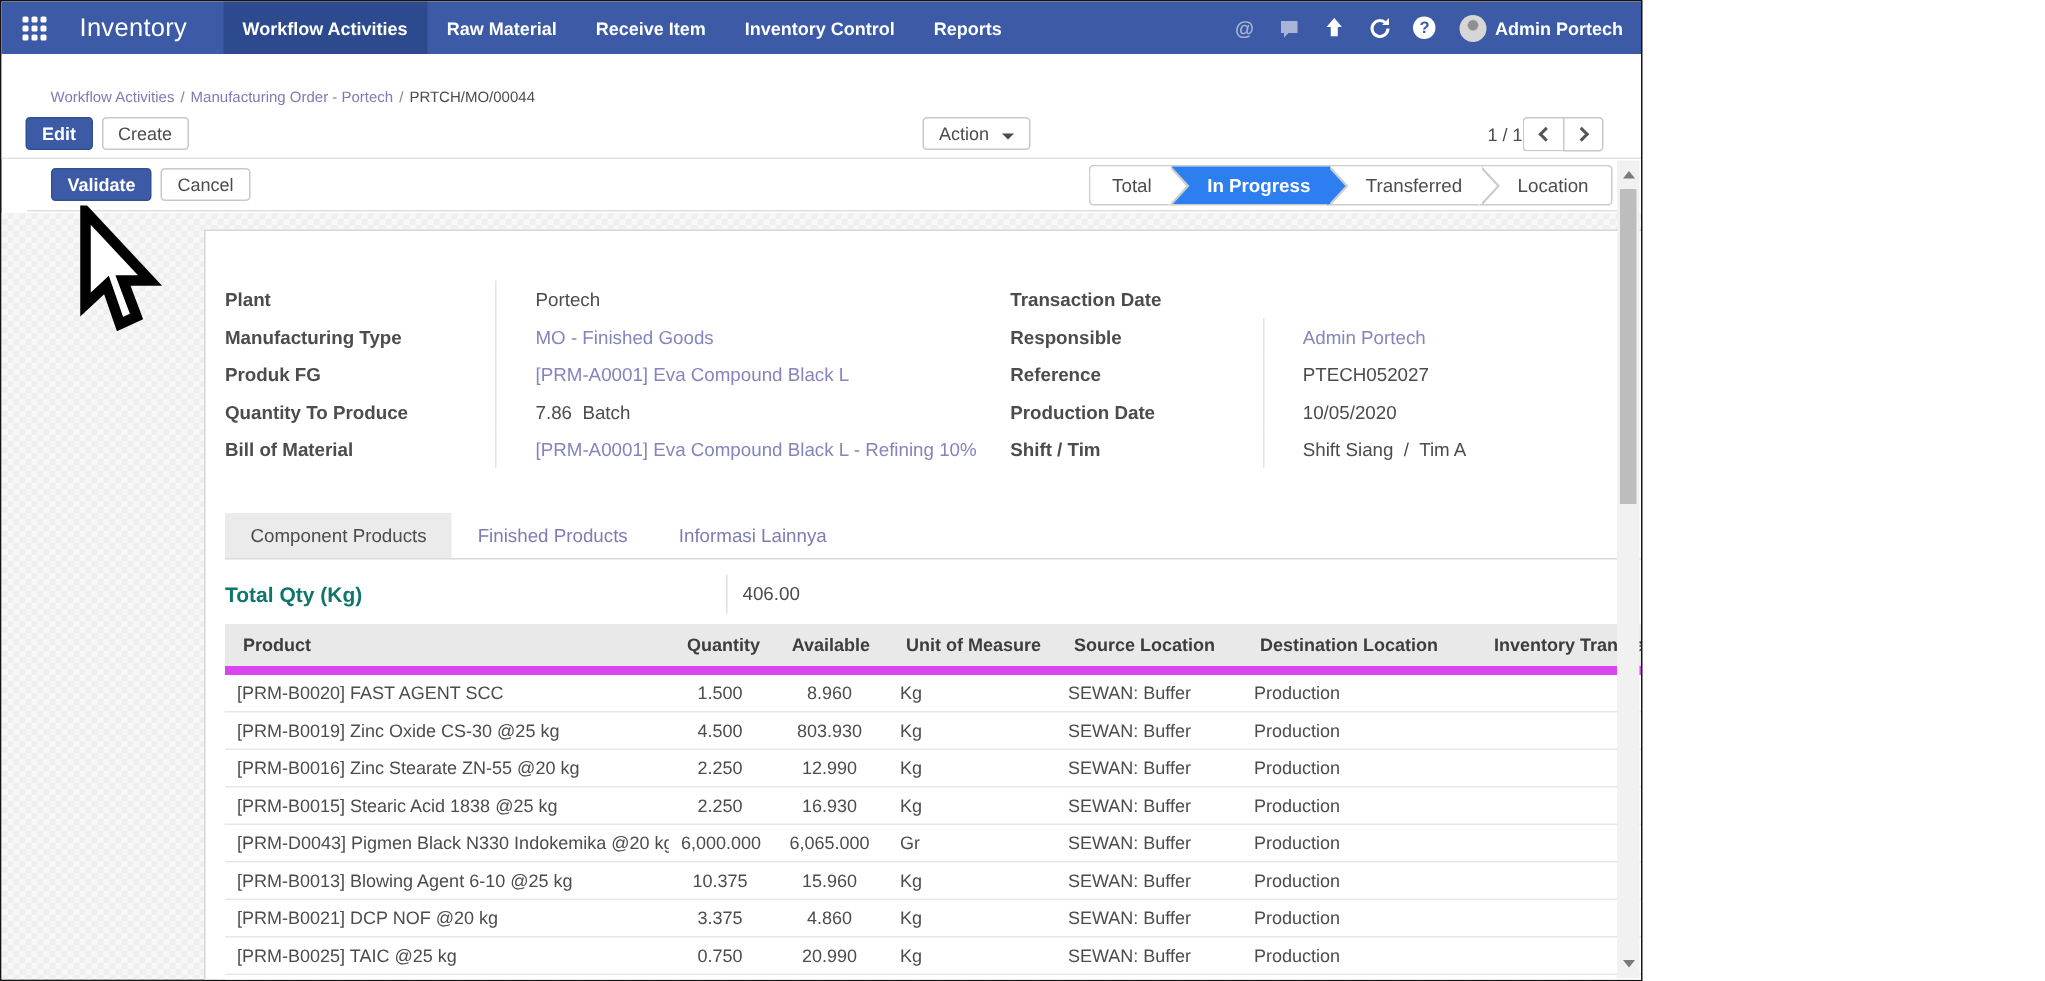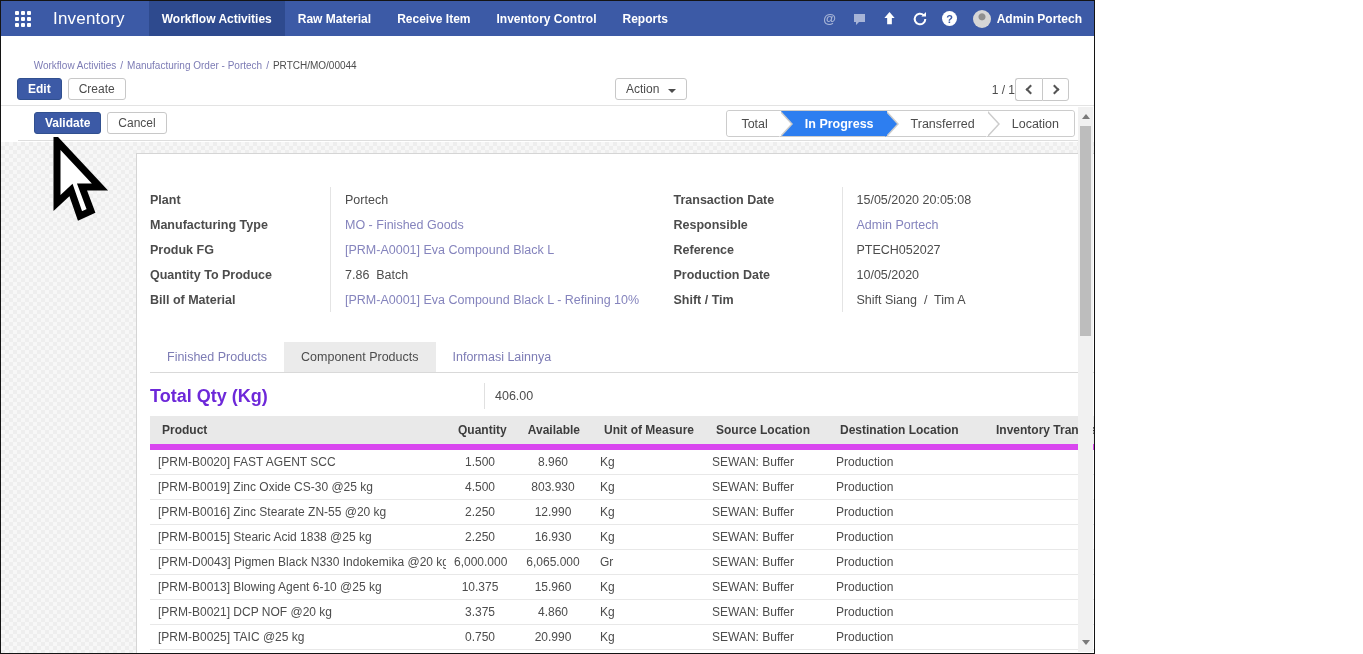--- a/index.html
+++ b/index.html
@@ -81,30 +81,30 @@
   .card { position:absolute; left:135px; top:11px; width:1075px; height:560px;
           background:#fff; border:1px solid #d5d5d5; }
 
   .fields { display:flex; padding:33px 13px 0 13px; }
   .fcol { width:50%; }
   .fcol.left { padding-right:22px; }
   .frow { display:flex; min-height:25px; align-items:stretch; }
   .flabel { width:180px; flex-shrink:0; font-weight:bold; font-size:12.5px; color:#4c4c4c;
             display:flex; align-items:center; }
   .fcol.right .flabel { width:168px; }
-  .fvalue { flex:1; border-left:1px solid #e4e4e4; padding-left:14px; font-size:12.5px; color:#4c4c4c;
+  .fvalue { flex:1; border-left:1px solid #e4e4e4; padding-left:26px; font-size:12.5px; color:#4c4c4c;
             display:flex; align-items:center; white-space:pre-wrap; }
   .fvalue.link { color:#8584bd; cursor:pointer; }
 
   .tabs { display:flex; margin:30px 13px 0 13px; border-bottom:1px solid #d9d9d9; }
   .tab { padding:8px 17px; font-size:12.5px; color:#7d7cb5; cursor:pointer; white-space:nowrap; }
   .tab.active { background:#ebebeb; color:#4c4c4c; }
 
   .total-row { display:flex; align-items:stretch; height:26px; margin:10px 13px 0 13px; }
-  .total-label { width:334px; flex-shrink:0; font-weight:bold; font-size:18px; color:#6d28d9;
+  .total-label { width:334px; flex-shrink:0; font-weight:bold; font-size:14px; color:#0f766e;
                  display:flex; align-items:center; }
   .total-value { flex:1; border-left:1px solid #e0e0e0; padding-left:10px; font-size:12.5px; color:#4c4c4c;
                  display:flex; align-items:center; }
 
   .tablewrap { margin:7px 13px 0 13px; }
   table { width:100%; border-collapse:collapse; table-layout:fixed; font-size:12px; }
   thead th { background:#e9e9e9; font-weight:bold; color:#3d3d3d; text-align:left;
              padding:7px 12px; border-bottom:6px solid #d946ef; white-space:nowrap; overflow:hidden; }
   th.num { text-align:right; }
   tbody td { padding:5px 8px; border-bottom:1px solid #e8e8e8; color:#4c4c4c;
@@ -245,21 +245,20 @@
             <div class="fvalue">7.86  Batch</div>
           </div>
           <div class="frow">
             <div class="flabel">Bill of Material</div>
             <div class="fvalue link">[PRM-A0001] Eva Compound Black L - Refining 10%</div>
           </div>
         </div>
         <div class="fcol right">
           <div class="frow">
             <div class="flabel">Transaction Date</div>
-            <div class="fvalue">15/05/2020 20:05:08</div>
           </div>
           <div class="frow">
             <div class="flabel">Responsible</div>
             <div class="fvalue link">Admin Portech</div>
           </div>
           <div class="frow">
             <div class="flabel">Reference</div>
             <div class="fvalue">PTECH052027</div>
           </div>
           <div class="frow">
@@ -267,22 +266,22 @@
             <div class="fvalue">10/05/2020</div>
           </div>
           <div class="frow">
             <div class="flabel">Shift / Tim</div>
             <div class="fvalue">Shift Siang  /  Tim A</div>
           </div>
         </div>
       </div>
 
       <div class="tabs">
+        <div class="tab active">Component Products</div>
         <div class="tab">Finished Products</div>
-        <div class="tab active">Component Products</div>
         <div class="tab">Informasi Lainnya</div>
       </div>
 
       <div class="total-row">
         <div class="total-label">Total Qty (Kg)</div>
         <div class="total-value">406.00</div>
       </div>
 
       <div class="tablewrap">
         <table>

